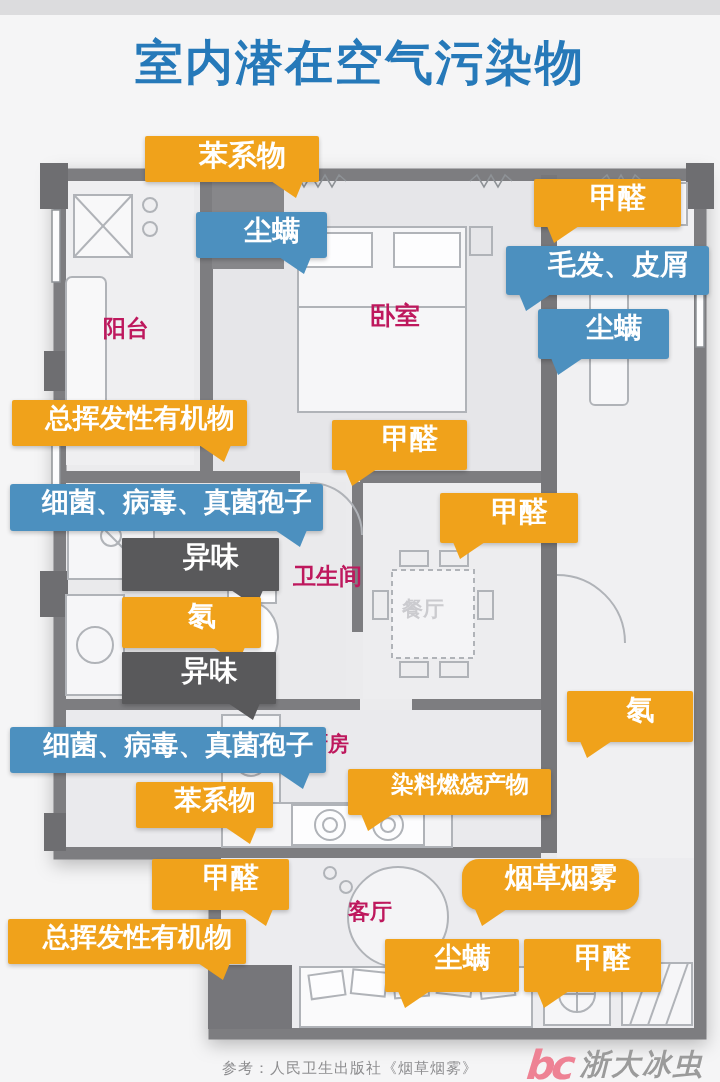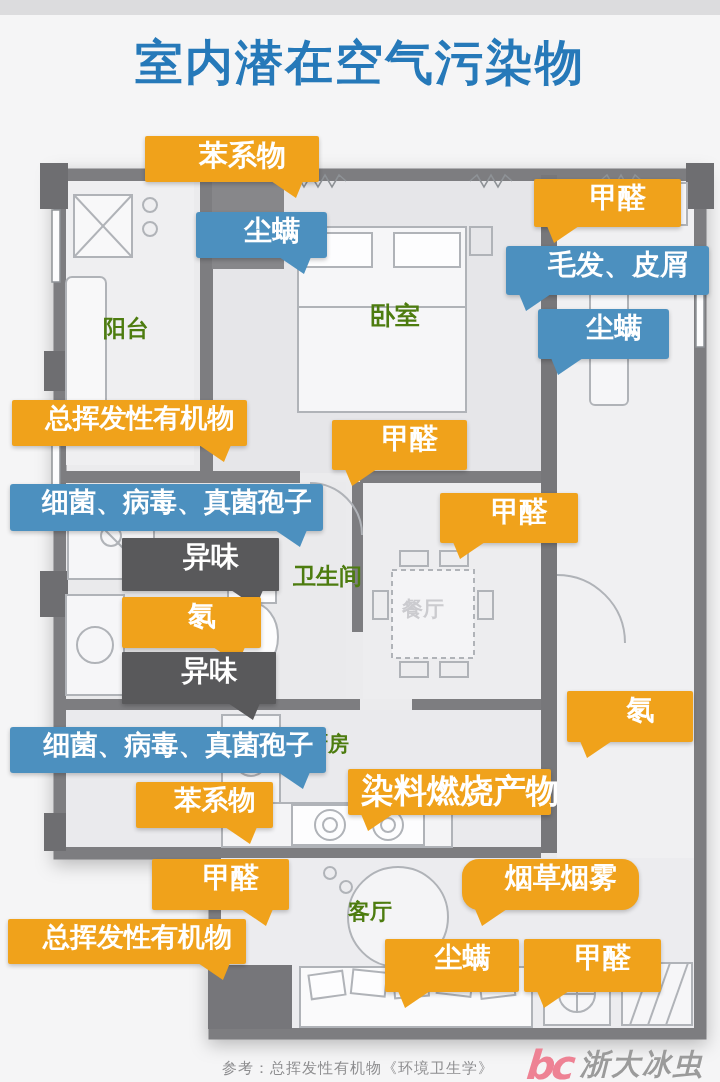--- a/index.html
+++ b/index.html
@@ -8,21 +8,21 @@
     background:#f5f5f6;overflow:hidden;
     font-family:"Liberation Sans","DejaVu Sans",sans-serif;
   }
   .title{
     position:absolute;top:16px;left:0;width:100%;text-align:center;
     font-size:48px;font-weight:800;letter-spacing:2px;color:var(--title,#2679B9);
     margin:0;
   }
   .plan-svg{position:absolute;left:0;top:0;width:720px;height:1082px;}
   .room-label{
-    position:absolute;color:#4d7c0f;font-weight:700;white-space:nowrap;
+    position:absolute;color:#be185d;font-weight:700;white-space:nowrap;
   }
   .room-label.faded{color:#cbcbcf;}
   .callout{
     position:absolute;display:flex;justify-content:center;
     color:#fff;font-weight:700;white-space:nowrap;
     box-shadow:0 2px 4px rgba(0,0,0,.22);
     padding-left:21px;
   }
   .c-orange{background:var(--orange,#F0A21B);border-radius:2px;}
   .c-blue{background:var(--blue,#4C90BF);border-radius:3px;}
@@ -247,21 +247,21 @@
         <i class="tail"></i>
       </div>
       <div class="callout c-blue tail-right" style="left: 10px; top: 712px; width: 295px; height: 46px; font-size: 27px;">
         <span>细菌、病毒、真菌孢子</span>
         <i class="tail"></i>
       </div>
       <div class="callout c-orange tail-right" style="left: 136px; top: 767px; width: 116px; height: 46px; font-size: 27px;">
         <span>苯系物</span>
         <i class="tail"></i>
       </div>
-      <div class="callout c-orange tail-left" style="left: 348px; top: 754px; width: 182px; height: 46px; font-size: 33px;">
+      <div class="callout c-orange tail-left" style="left: 348px; top: 754px; width: 182px; height: 46px; font-size: 23px;">
         <span>染料燃烧产物</span>
         <i class="tail"></i>
       </div>
       <div class="callout c-orange tail-left" style="left: 567px; top: 676px; width: 105px; height: 51px; font-size: 28px;">
         <span>氡</span>
         <i class="tail"></i>
       </div>
       <div class="callout c-orange tail-right" style="left: 152px; top: 844px; width: 116px; height: 51px; font-size: 28px;">
         <span>甲醛</span>
         <i class="tail"></i>
@@ -277,19 +277,19 @@
       <div class="callout c-orange tail-left" style="left: 385px; top: 924px; width: 113px; height: 53px; font-size: 28px;">
         <span>尘螨</span>
         <i class="tail"></i>
       </div>
       <div class="callout c-orange tail-left" style="left: 524px; top: 924px; width: 116px; height: 53px; font-size: 28px;">
         <span>甲醛</span>
         <i class="tail"></i>
       </div>
     </div>
 
-  <div class="footer-ref">参考：总挥发性有机物《环境卫生学》</div>
+  <div class="footer-ref">参考：人民卫生出版社《烟草烟雾》</div>
   <div class="logo">
     <span class="logo-mark">bc</span>
     <span class="logo-text">浙大冰虫</span>
   </div>
 
 </div>
 
 </body></html>

